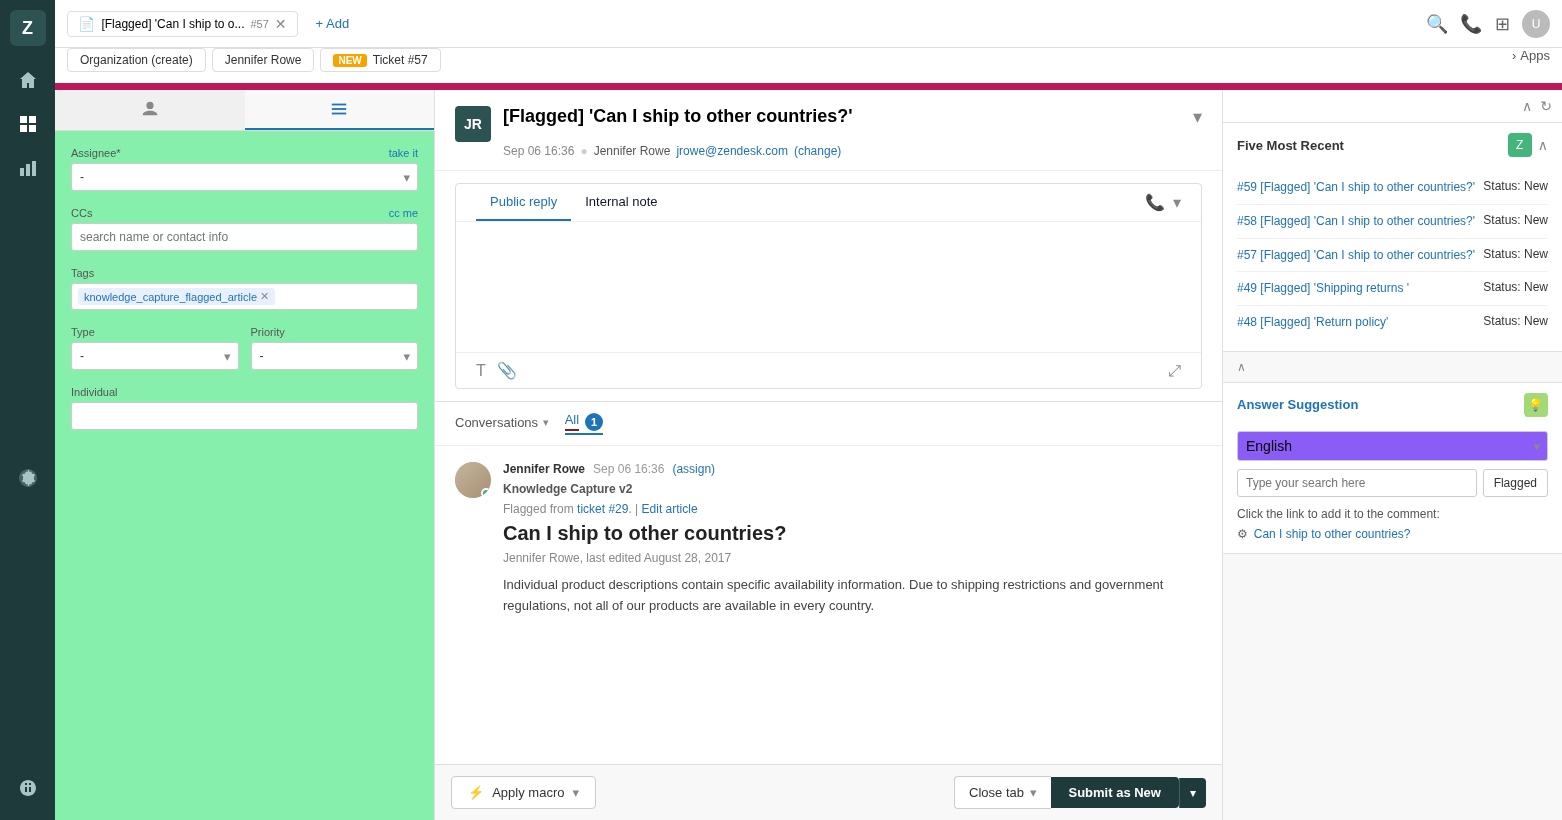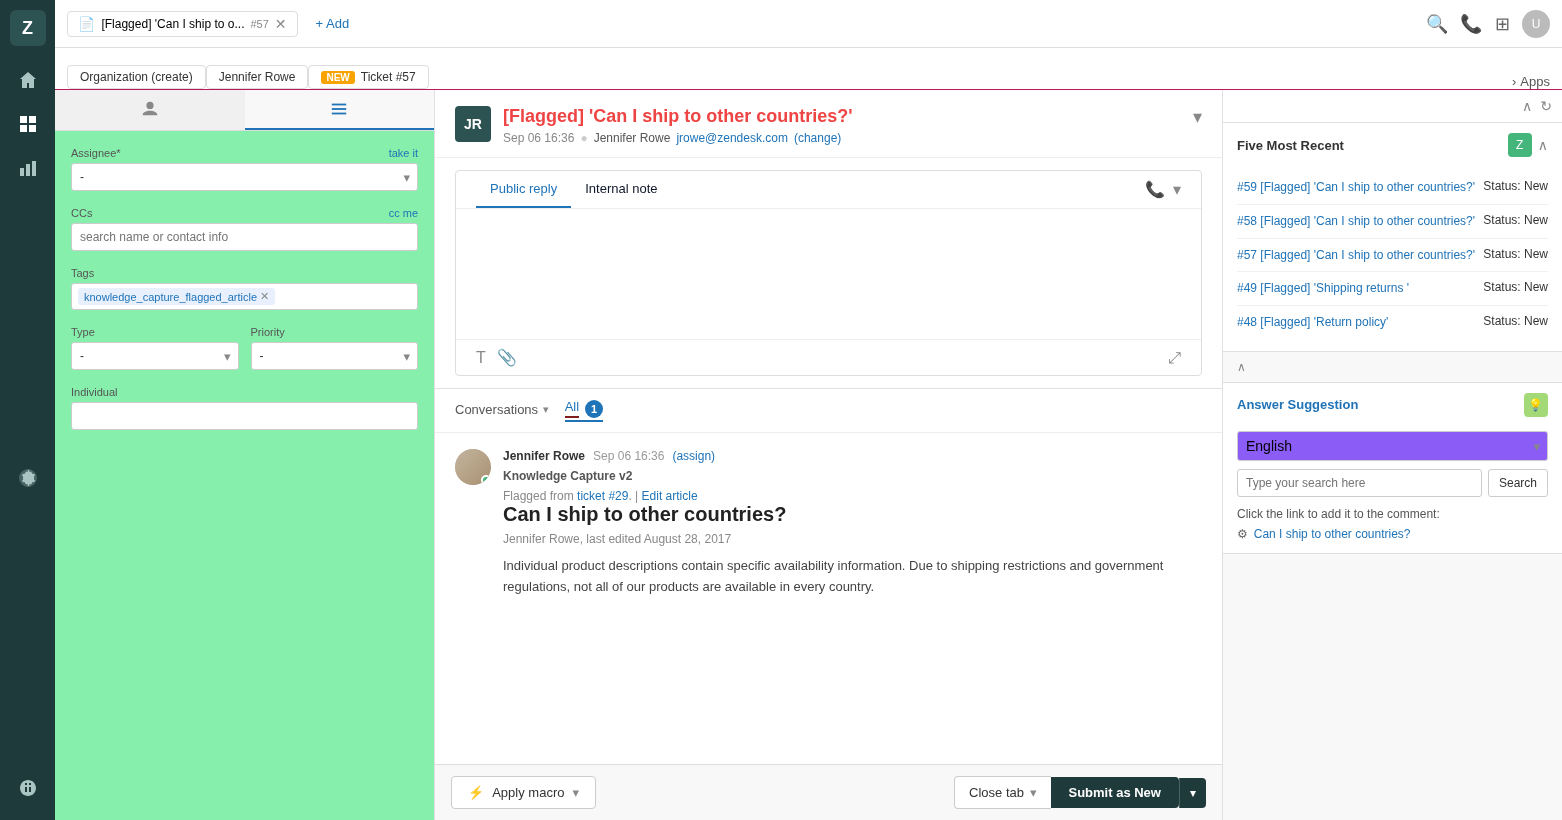--- a/index.html
+++ b/index.html
@@ -95,26 +95,26 @@
       border-radius: 50%;
       background: #bbb;
       display: flex; align-items: center; justify-content: center;
       color: #fff;
       font-size: 12px;
     }
 
     
     .breadcrumb-bar {
       background: #fff;
-      border-bottom: 1px solid #be185d;
-      display: flex;
-      align-items: flex-end;
+      border-bottom: 7px solid #be185d;
+      display: flex;
+      align-items: flex-start;
       padding: 0 12px;
       height: 42px;
-      gap: 0;
+      gap: 6px;
     }
     .breadcrumb-item {
       padding: 4px 12px;
       border: 1px solid #ddd;
       border-radius: 4px;
       background: #fff;
       font-size: 12px;
       color: #333;
       cursor: pointer;
     }
@@ -275,21 +275,21 @@
     .ticket-avatar {
       width: 36px; height: 36px;
       border-radius: 4px;
       background: #2d5252;
       display: flex; align-items: center; justify-content: center;
       color: #fff;
       font-size: 14px;
       font-weight: bold;
       flex-shrink: 0;
     }
-    .ticket-title { font-size: 18px; font-weight: 600; color: #ef4444; margin-bottom: 4px; }
+    .ticket-title { font-size: 18px; font-weight: 600; color: #000000; margin-bottom: 17px; }
     .ticket-meta { font-size: 12px; color: #888; display: flex; align-items: center; gap: 6px; }
     .ticket-meta a { color: #1f73b7; text-decoration: none; }
     .dot { color: #ccc; }
     .reply-tabs {
       display: flex;
       align-items: center;
       padding: 0 20px;
       border-bottom: 1px solid #eee;
       gap: 0;
     }
@@ -409,21 +409,21 @@
     .conv-assign { color: #1f73b7; cursor: pointer; }
     .kc-label {
       font-size: 12px;
       font-weight: 600;
       color: #555;
       margin-bottom: 6px;
     }
     .flagged-from {
       font-size: 12px;
       color: #888;
-      margin-bottom: 0;
+      margin-bottom: 6px;
     }
     .flagged-from a { color: #1f73b7; }
     .article-title {
       font-size: 20px;
       font-weight: 700;
       color: #222;
       margin-bottom: 6px;
     }
     .article-author {
       font-size: 12px;
@@ -950,21 +950,21 @@
           <div class="as-icon">💡</div>
         </div>
         <div class="as-body">
           <div class="lang-select-wrapper">
             <select class="lang-select">
               <option>English</option>
             </select>
           </div>
           <div class="search-row">
             <input class="search-input" type="text" placeholder="Type your search here" style="">
-            <button class="search-btn">Search</button>
+            <button class="search-btn">Flagged</button>
           </div>
           <div class="as-hint">Click the link to add it to the comment:</div>
           <div class="as-article-link">
             <span class="gear-icon">⚙</span>
             <a style="color:#1f73b7;">Can I ship to other countries?</a>
           </div>
         </div>
       </div>
     </div>
   </div>

